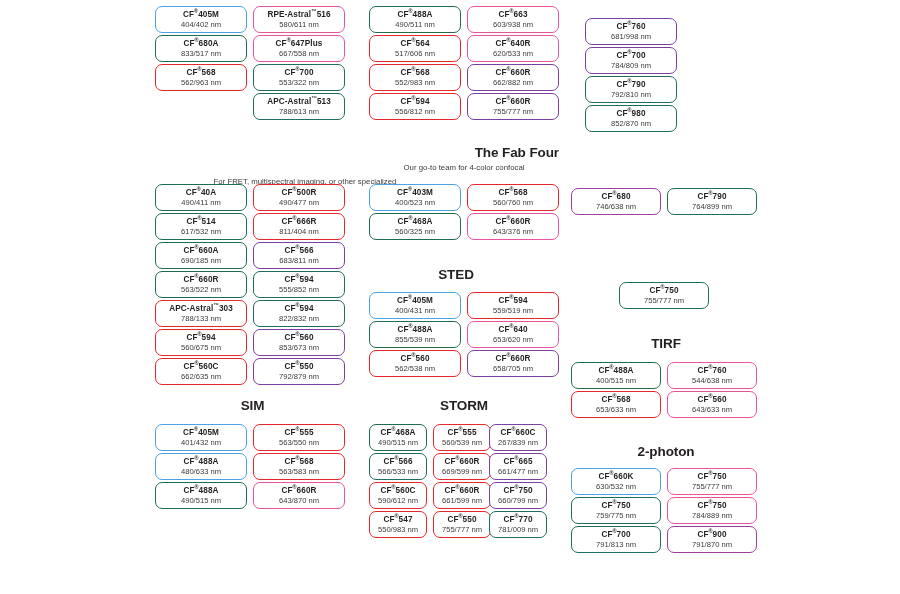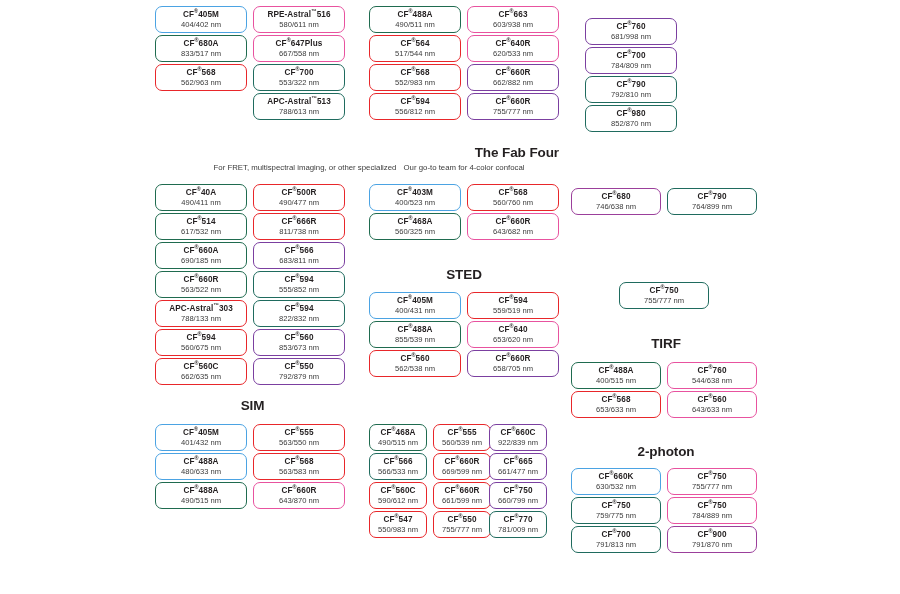--- a/index.html
+++ b/index.html
@@ -106,21 +106,21 @@
     <div class="chip" style="left: 253px; top: 93px; width: 92px; height: 27px; border-color: rgb(31, 107, 94);">
       <div class="nm"><span>APC-Astral</span><sup>™</sup><span>513</span></div>
       <div class="ex">788/613 nm</div>
     </div>
     <div class="chip" style="left: 369px; top: 6px; width: 92px; height: 27px; border-color: rgb(31, 107, 79);">
       <div class="nm"><span>CF</span><sup>®</sup><span>488A</span></div>
       <div class="ex">490/511 nm</div>
     </div>
     <div class="chip" style="left: 369px; top: 35px; width: 92px; height: 27px; border-color: rgb(232, 38, 42);">
       <div class="nm"><span>CF</span><sup>®</sup><span>564</span></div>
-      <div class="ex">517/544 nm</div>
+      <div class="ex">517/606 nm</div>
     </div>
     <div class="chip" style="left: 369px; top: 64px; width: 92px; height: 27px; border-color: rgb(232, 38, 42);">
       <div class="nm"><span>CF</span><sup>®</sup><span>568</span></div>
       <div class="ex">552/983 nm</div>
     </div>
     <div class="chip" style="left: 369px; top: 93px; width: 92px; height: 27px; border-color: rgb(232, 38, 42);">
       <div class="nm"><span>CF</span><sup>®</sup><span>594</span></div>
       <div class="ex">556/812 nm</div>
     </div>
     <div class="chip" style="left: 467px; top: 6px; width: 92px; height: 27px; border-color: rgb(232, 82, 159);">
@@ -148,21 +148,21 @@
       <div class="ex">784/809 nm</div>
     </div>
     <div class="chip" style="left: 585px; top: 76px; width: 92px; height: 27px; border-color: rgb(31, 107, 94);">
       <div class="nm"><span>CF</span><sup>®</sup><span>790</span></div>
       <div class="ex">792/810 nm</div>
     </div>
     <div class="chip" style="left: 585px; top: 105px; width: 92px; height: 27px; border-color: rgb(31, 107, 94);">
       <div class="nm"><span>CF</span><sup>®</sup><span>980</span></div>
       <div class="ex">852/870 nm</div>
     </div>
-    <div class="sec-sub" style="left: 155px; top: 163px; width: 300px;">For FRET, multispectral imaging, or other specialized</div>
+    <div class="sec-sub" style="left: 155px; top: 177px; width: 300px;">For FRET, multispectral imaging, or other specialized</div>
     <div class="chip" style="left: 155px; top: 184px; width: 92px; height: 27px; border-color: rgb(31, 107, 79);">
       <div class="nm"><span>CF</span><sup>®</sup><span>40A</span></div>
       <div class="ex">490/411 nm</div>
     </div>
     <div class="chip" style="left: 155px; top: 213px; width: 92px; height: 27px; border-color: rgb(31, 107, 79);">
       <div class="nm"><span>CF</span><sup>®</sup><span>514</span></div>
       <div class="ex">617/532 nm</div>
     </div>
     <div class="chip" style="left: 155px; top: 242px; width: 92px; height: 27px; border-color: rgb(31, 107, 79);">
       <div class="nm"><span>CF</span><sup>®</sup><span>660A</span></div>
@@ -183,21 +183,21 @@
     <div class="chip" style="left: 155px; top: 358px; width: 92px; height: 27px; border-color: rgb(232, 38, 42);">
       <div class="nm"><span>CF</span><sup>®</sup><span>560C</span></div>
       <div class="ex">662/635 nm</div>
     </div>
     <div class="chip" style="left: 253px; top: 184px; width: 92px; height: 27px; border-color: rgb(232, 38, 42);">
       <div class="nm"><span>CF</span><sup>®</sup><span>500R</span></div>
       <div class="ex">490/477 nm</div>
     </div>
     <div class="chip" style="left: 253px; top: 213px; width: 92px; height: 27px; border-color: rgb(232, 38, 42);">
       <div class="nm"><span>CF</span><sup>®</sup><span>666R</span></div>
-      <div class="ex">811/738 nm</div>
+      <div class="ex">811/404 nm</div>
     </div>
     <div class="chip" style="left: 253px; top: 242px; width: 92px; height: 27px; border-color: rgb(123, 63, 160);">
       <div class="nm"><span>CF</span><sup>®</sup><span>566</span></div>
       <div class="ex">683/811 nm</div>
     </div>
     <div class="chip" style="left: 253px; top: 271px; width: 92px; height: 27px; border-color: rgb(31, 107, 94);">
       <div class="nm"><span>CF</span><sup>®</sup><span>594</span></div>
       <div class="ex">555/852 nm</div>
     </div>
     <div class="chip" style="left: 253px; top: 300px; width: 92px; height: 27px; border-color: rgb(31, 107, 94);">
@@ -221,35 +221,35 @@
     <div class="chip" style="left: 369px; top: 213px; width: 92px; height: 27px; border-color: rgb(31, 107, 79);">
       <div class="nm"><span>CF</span><sup>®</sup><span>468A</span></div>
       <div class="ex">560/325 nm</div>
     </div>
     <div class="chip" style="left: 467px; top: 184px; width: 92px; height: 27px; border-color: rgb(232, 38, 42);">
       <div class="nm"><span>CF</span><sup>®</sup><span>568</span></div>
       <div class="ex">560/760 nm</div>
     </div>
     <div class="chip" style="left: 467px; top: 213px; width: 92px; height: 27px; border-color: rgb(232, 82, 159);">
       <div class="nm"><span>CF</span><sup>®</sup><span>660R</span></div>
-      <div class="ex">643/682 nm</div>
+      <div class="ex">643/376 nm</div>
     </div>
     <div class="chip" style="left: 571px; top: 188px; width: 90px; height: 27px; border-color: rgb(155, 63, 155);">
       <div class="nm"><span>CF</span><sup>®</sup><span>680</span></div>
       <div class="ex">746/638 nm</div>
     </div>
     <div class="chip" style="left: 667px; top: 188px; width: 90px; height: 27px; border-color: rgb(31, 107, 94);">
       <div class="nm"><span>CF</span><sup>®</sup><span>790</span></div>
       <div class="ex">764/899 nm</div>
     </div>
     <div class="chip" style="left: 619px; top: 282px; width: 90px; height: 27px; border-color: rgb(31, 107, 94);">
       <div class="nm"><span>CF</span><sup>®</sup><span>750</span></div>
       <div class="ex">755/777 nm</div>
     </div>
-    <div class="sec-title" style="left: 369px; top: 267px; width: 190px;">STED</div>
+    <div class="sec-title" style="left: 361px; top: 267px; width: 190px;">STED</div>
     <div class="chip" style="left: 369px; top: 292px; width: 92px; height: 27px; border-color: rgb(75, 163, 227);">
       <div class="nm"><span>CF</span><sup>®</sup><span>405M</span></div>
       <div class="ex">400/431 nm</div>
     </div>
     <div class="chip" style="left: 369px; top: 321px; width: 92px; height: 27px; border-color: rgb(31, 107, 79);">
       <div class="nm"><span>CF</span><sup>®</sup><span>488A</span></div>
       <div class="ex">855/539 nm</div>
     </div>
     <div class="chip" style="left: 369px; top: 350px; width: 92px; height: 27px; border-color: rgb(232, 38, 42);">
       <div class="nm"><span>CF</span><sup>®</sup><span>560</span></div>
@@ -302,20 +302,21 @@
       <div class="ex">563/550 nm</div>
     </div>
     <div class="chip" style="left: 253px; top: 453px; width: 92px; height: 27px; border-color: rgb(232, 38, 42);">
       <div class="nm"><span>CF</span><sup>®</sup><span>568</span></div>
       <div class="ex">563/583 nm</div>
     </div>
     <div class="chip" style="left: 253px; top: 482px; width: 92px; height: 27px; border-color: rgb(232, 82, 159);">
       <div class="nm"><span>CF</span><sup>®</sup><span>660R</span></div>
       <div class="ex">643/870 nm</div>
     </div>
+    <div class="sec-title" style="left: 369px; top: 398px; width: 190px;">STORM</div>
     <div class="chip" style="left: 369px; top: 424px; width: 58px; height: 27px; border-color: rgb(31, 107, 79);">
       <div class="nm"><span>CF</span><sup>®</sup><span>468A</span></div>
       <div class="ex">490/515 nm</div>
     </div>
     <div class="chip" style="left: 369px; top: 453px; width: 58px; height: 27px; border-color: rgb(31, 107, 94);">
       <div class="nm"><span>CF</span><sup>®</sup><span>566</span></div>
       <div class="ex">566/533 nm</div>
     </div>
     <div class="chip" style="left: 369px; top: 482px; width: 58px; height: 27px; border-color: rgb(232, 38, 42);">
       <div class="nm"><span>CF</span><sup>®</sup><span>560C</span></div>
@@ -336,21 +337,21 @@
     <div class="chip" style="left: 433px; top: 482px; width: 58px; height: 27px; border-color: rgb(232, 38, 42);">
       <div class="nm"><span>CF</span><sup>®</sup><span>660R</span></div>
       <div class="ex">661/599 nm</div>
     </div>
     <div class="chip" style="left: 433px; top: 511px; width: 58px; height: 27px; border-color: rgb(232, 38, 42);">
       <div class="nm"><span>CF</span><sup>®</sup><span>550</span></div>
       <div class="ex">755/777 nm</div>
     </div>
     <div class="chip" style="left: 489px; top: 424px; width: 58px; height: 27px; border-color: rgb(123, 63, 160);">
       <div class="nm"><span>CF</span><sup>®</sup><span>660C</span></div>
-      <div class="ex">922/839 nm</div>
+      <div class="ex">267/839 nm</div>
     </div>
     <div class="chip" style="left: 489px; top: 453px; width: 58px; height: 27px; border-color: rgb(123, 63, 160);">
       <div class="nm"><span>CF</span><sup>®</sup><span>665</span></div>
       <div class="ex">661/477 nm</div>
     </div>
     <div class="chip" style="left: 489px; top: 482px; width: 58px; height: 27px; border-color: rgb(123, 63, 160);">
       <div class="nm"><span>CF</span><sup>®</sup><span>750</span></div>
       <div class="ex">660/799 nm</div>
     </div>
     <div class="chip" style="left: 489px; top: 511px; width: 58px; height: 27px; border-color: rgb(31, 107, 94);">

